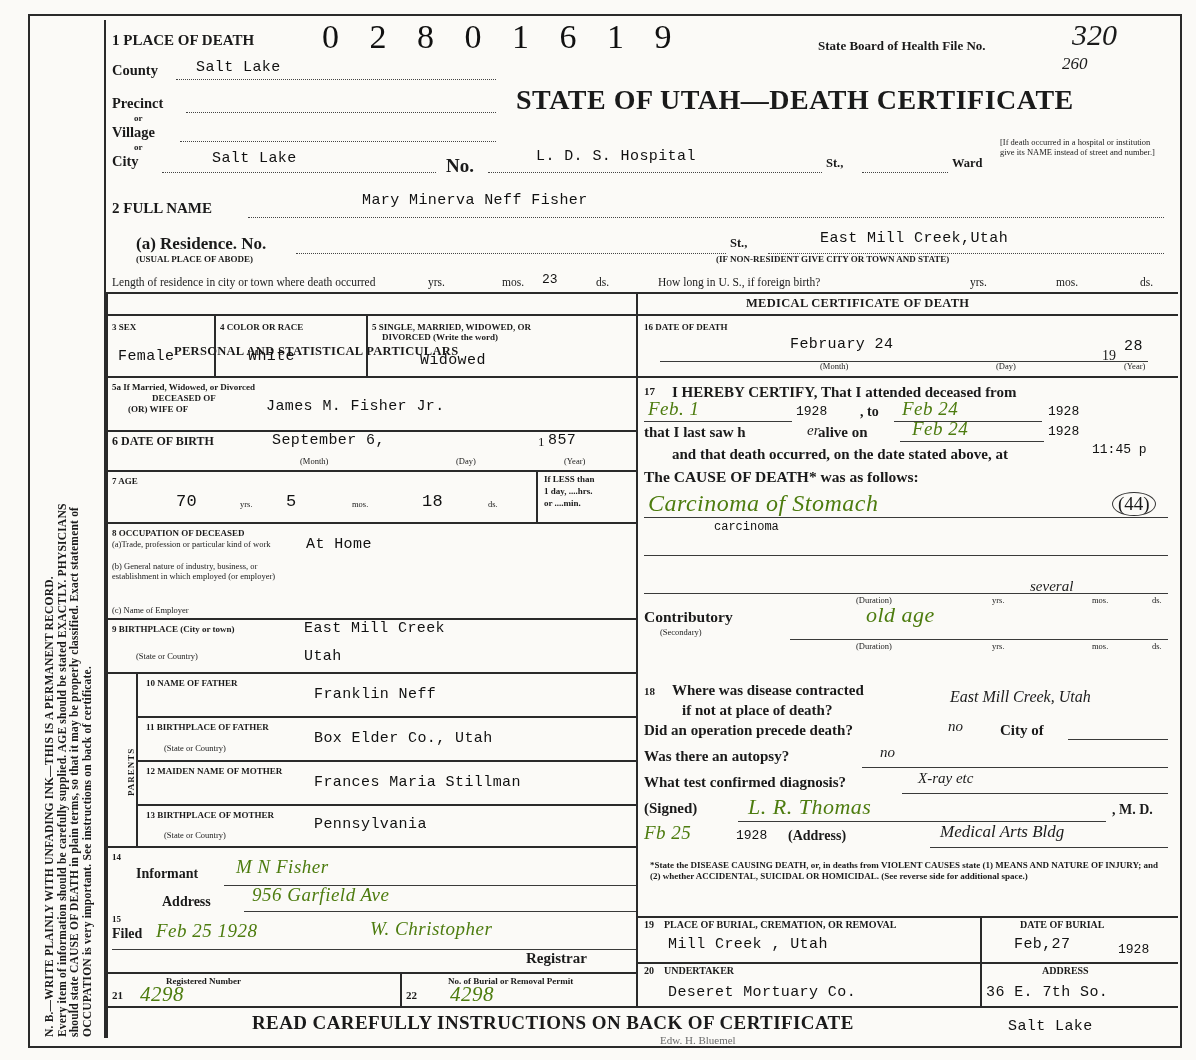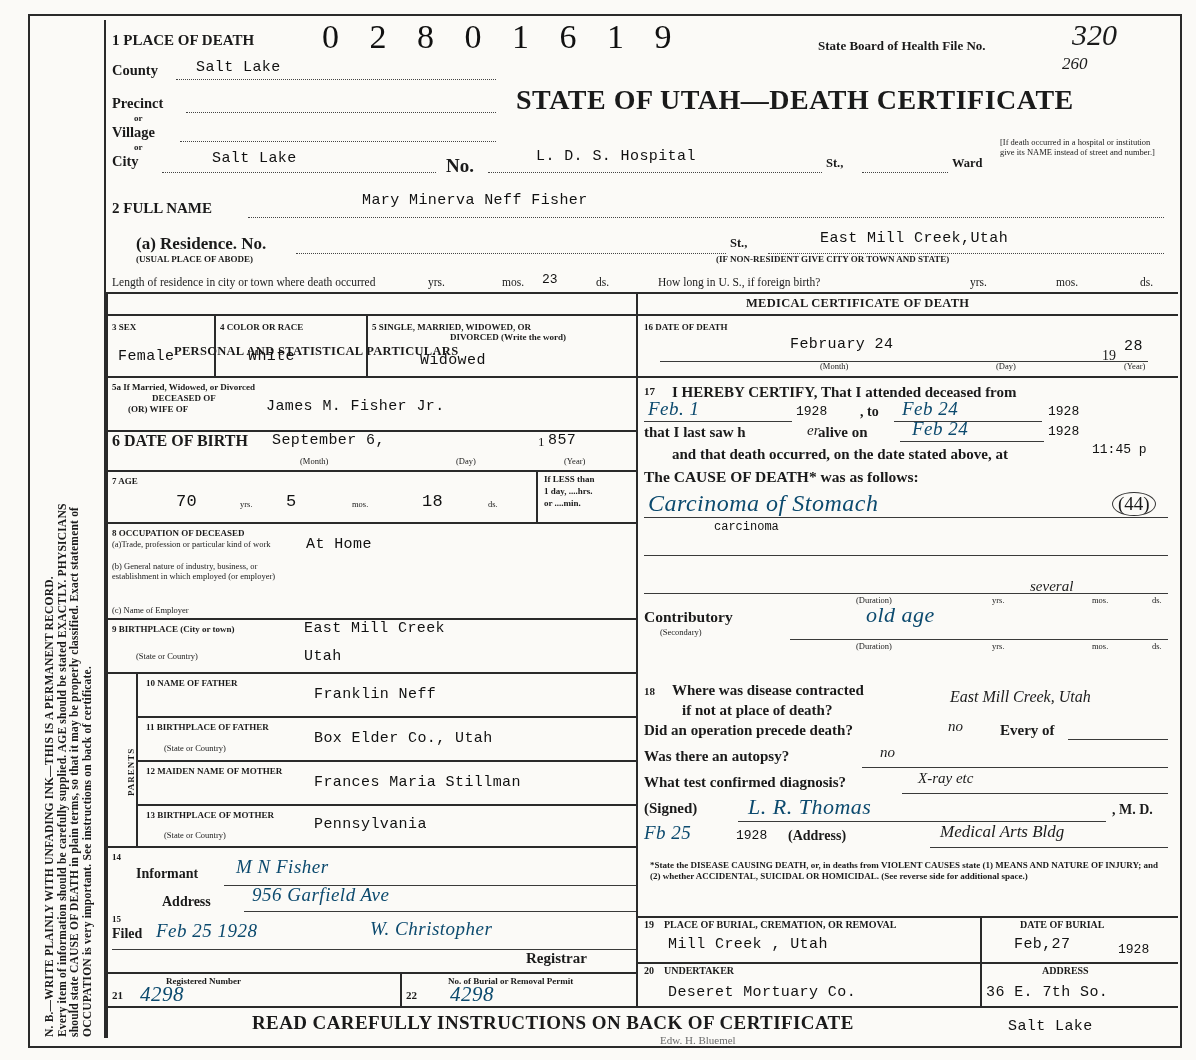--- a/index.html
+++ b/index.html
@@ -20,21 +20,21 @@
   .vn2{font-size:11px;font-weight:bold;}
   .vn3{font-size:11px;font-weight:bold;}
   .vcols{display:flex;flex-direction:column;justify-content:center;height:70px;}
 
   .blk{position:absolute;}
   .lbl{font-family:"Liberation Serif", serif;font-weight:bold;}
   .tiny{font-size:9px;font-weight:bold;line-height:10px;}
   .tiny2{font-size:8.5px;line-height:9.5px;}
   .hand{font-family:"Liberation Mono", monospace;font-size:15px;color:#111;letter-spacing:.4px;}
   .hand-s{font-family:"Liberation Mono", monospace;font-size:13px;color:#111;}
-  .cursive{font-family:"Liberation Serif", serif;font-style:italic;font-size:19px;color:#0c4a6e;letter-spacing:.5px;text-align:right;}
+  .cursive{font-family:"Liberation Serif", serif;font-style:italic;font-size:19px;color:#4d7c0f;letter-spacing:.5px;text-align:right;}
   .cursive-s{font-family:"Liberation Serif", serif;font-style:italic;font-size:15px;color:#1b1b1b;}
   .dots{border-bottom:1px dotted #444;}
   .solid{border-bottom:1px solid #3a3a3a;}
   .hr{position:absolute;background:#2a2a2a;}
   .vr{position:absolute;background:#2a2a2a;}
 
   .bignum{font-family:"Liberation Serif", serif;font-size:34px;letter-spacing:11px;color:#111;}
   .filehdr{font-size:13px;font-weight:bold;}
   .title{font-size:28px;font-weight:bold;letter-spacing:.5px;}
   .sect{font-size:12.5px;font-weight:bold;letter-spacing:.3px;}
@@ -124,31 +124,31 @@
   <div class="vr" style="left:214px;top:316px;width:1.5px;height:60px;"></div>
   <div class="vr" style="left:366px;top:316px;width:1.5px;height:60px;"></div>
 
   <div class="blk tiny" style="left:112px;top:322px;">3 SEX</div>
   <div class="blk hand" style="left:118px;top:348px;">Female</div>
 
   <div class="blk tiny" style="left:220px;top:322px;">4 COLOR OR RACE</div>
   <div class="blk hand" style="left:248px;top:348px;">White</div>
 
   <div class="blk tiny" style="left:372px;top:322px;width:262px;">5 SINGLE, MARRIED, WIDOWED, OR</div>
-  <div class="blk tiny" style="left:382px;top:332px;width:252px;text-align:center;">DIVORCED (Write the word)</div>
+  <div class="blk tiny" style="left:382px;top:332px;width:252px;">DIVORCED (Write the word)</div>
   <div class="blk hand" style="left:420px;top:352px;">Widowed</div>
 
   <div class="hr" style="left:106px;top:430px;width:532px;height:1.5px;"></div>
   <div class="blk tiny" style="left:112px;top:382px;">5a If Married, Widowed, or Divorced</div>
   <div class="blk tiny" style="left:152px;top:393px;">DECEASED OF</div>
   <div class="blk tiny" style="left:128px;top:404px;">(OR) WIFE OF</div>
   <div class="blk hand" style="left:266px;top:398px;">James M. Fisher Jr.</div>
 
   <div class="hr" style="left:106px;top:470px;width:532px;height:1.5px;"></div>
-  <div class="blk tiny" style="left:112px;top:436px;font-size:16px;text-align:right;">6 DATE OF BIRTH</div>
+  <div class="blk tiny" style="left:112px;top:436px;font-size:12px;text-align:right;">6 DATE OF BIRTH</div>
   <div class="blk hand" style="left:272px;top:432px;">September 6,</div>
   <div class="blk" style="left:538px;top:434px;font-size:13px;font-family:'Liberation Serif',serif;">1</div>
   <div class="blk hand" style="left:548px;top:432px;">857</div>
   <div class="blk tiny2" style="left:300px;top:457px;">(Month)</div>
   <div class="blk tiny2" style="left:456px;top:457px;">(Day)</div>
   <div class="blk tiny2" style="left:564px;top:457px;">(Year)</div>
 
   <div class="hr" style="left:106px;top:522px;width:532px;height:1.5px;"></div>
   <div class="vr" style="left:536px;top:470px;width:1.5px;height:52px;"></div>
   <div class="blk tiny" style="left:112px;top:476px;">7 AGE</div>
@@ -277,21 +277,21 @@
   <div class="blk tiny2" style="left:1092px;top:642px;">mos.</div>
   <div class="blk tiny2" style="left:1152px;top:642px;">ds.</div>
 
   <div class="blk tiny" style="left:644px;top:686px;font-size:11px;">18</div>
   <div class="blk lbl" style="left:672px;top:682px;font-size:15px;">Where was disease contracted</div>
   <div class="blk lbl" style="left:682px;top:702px;font-size:15px;">if not at place of death?</div>
   <div class="blk cursive-s" style="left:950px;top:688px;font-size:16px;">East Mill Creek, Utah</div>
 
   <div class="blk lbl" style="left:644px;top:722px;font-size:15px;">Did an operation precede death?</div>
   <div class="blk cursive-s" style="left:948px;top:718px;">no</div>
-  <div class="blk lbl" style="left:1000px;top:722px;font-size:15px;">Every of</div>
+  <div class="blk lbl" style="left:1000px;top:722px;font-size:15px;">City of</div>
   <div class="blk solid" style="left:1068px;top:738px;width:100px;height:1px;"></div>
 
   <div class="blk lbl" style="left:644px;top:748px;font-size:15px;">Was there an autopsy?</div>
   <div class="blk cursive-s" style="left:880px;top:744px;">no</div>
   <div class="blk solid" style="left:862px;top:766px;width:306px;height:1px;"></div>
 
   <div class="blk lbl" style="left:644px;top:774px;font-size:15px;">What test confirmed diagnosis?</div>
   <div class="blk cursive-s" style="left:918px;top:770px;">X-ray etc</div>
   <div class="blk solid" style="left:902px;top:792px;width:266px;height:1px;"></div>
 

